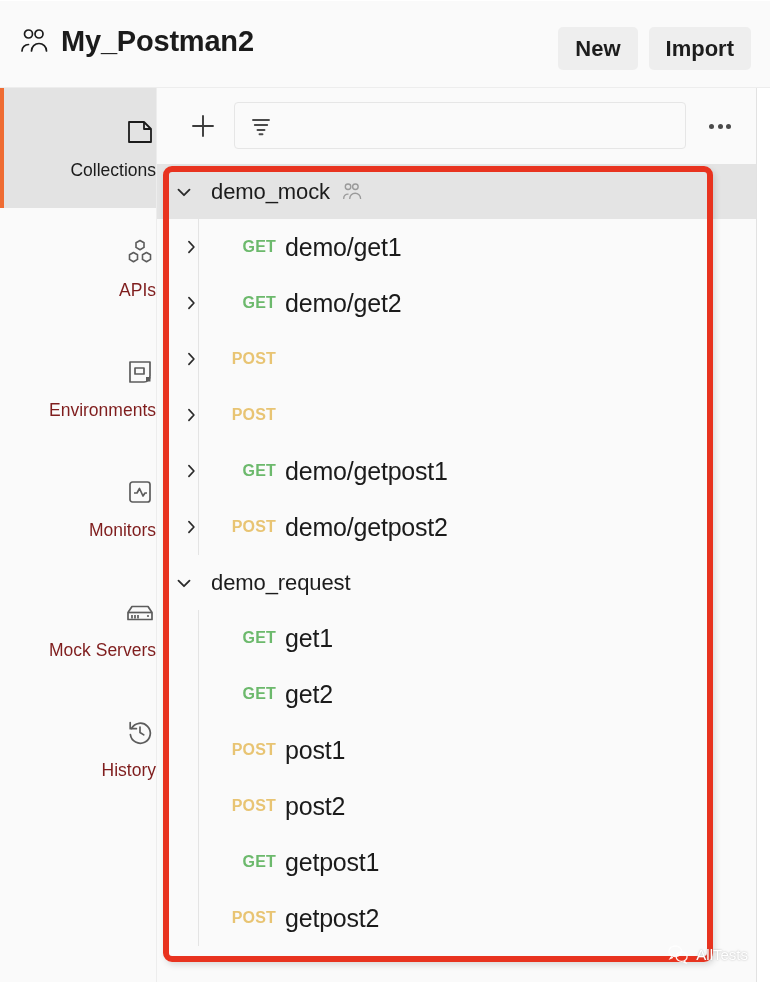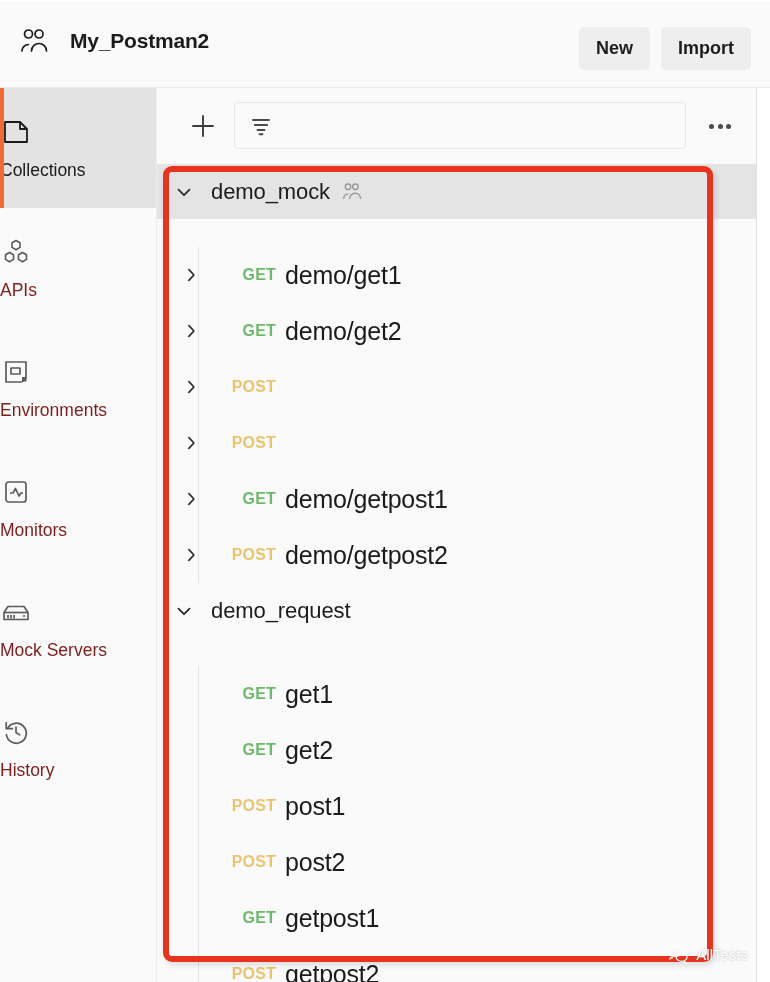--- a/index.html
+++ b/index.html
@@ -15,36 +15,36 @@
 
   
   .header{
     position:absolute;left:0;top:1px;width:770px;height:87px;
     background:#fafafa;
     border-bottom:1px solid #ededed;
     box-sizing:border-box;
   }
   .hdr-left{position:absolute;left:18px;top:26px;display:flex;align-items:center;gap:13px;}
   .ws-icon{width:30px;height:28px;display:block;}
-  .ws-title{font-size:21px;font-weight:bold;color:#1b1b1b;letter-spacing:-0.2px;line-height:28px;margin-left:9px;}
+  .ws-title{font-size:29px;font-weight:bold;color:#1b1b1b;letter-spacing:-0.2px;line-height:28px;}
   .hdr-right{position:absolute;right:19px;top:26px;display:flex;gap:11px;}
   .hdr-btn{
     background:#eeeeee;border:none;border-radius:5px;
-    font-family:inherit;font-size:18px;font-weight:bold;color:#1d1d1d;
+    font-family:inherit;font-size:22px;font-weight:bold;color:#1d1d1d;
     padding:0 17px;height:43px;line-height:43px;cursor:pointer;
   }
 
   
   .rail{
     position:absolute;left:0;top:88px;width:157px;height:894px;
     background:#fafafa;border-right:1px solid #ededed;box-sizing:border-box;
   }
   .rail-item{
     position:relative;width:100%;height:120px;
-    display:flex;flex-direction:column;align-items:flex-start;justify-content:center;
+    display:flex;flex-direction:column;align-items:flex-end;justify-content:center;
     gap:12px;cursor:pointer;box-sizing:border-box;
   }
   .rail-item.active{background:#e3e3e3;}
   .rail-item.active:before{
     content:"";position:absolute;left:0;top:0;bottom:0;width:4px;background:#ef6c33;
   }
   .rail-ico{width:32px;height:32px;display:block;}
   .rail-label{font-size:17.5px;color:#7f1d1d;line-height:20px;}
   .rail-item.active .rail-label{color:#1b1b1b;}
 
@@ -78,21 +78,21 @@
   
   .tree{position:relative;}
   .coll-row{
     position:relative;height:55px;display:flex;align-items:center;cursor:pointer;
   }
   .coll-row.selected{background:#e4e4e4;}
   .chev-wrap{width:54px;display:flex;align-items:center;justify-content:center;}
   .coll-name{font-size:22px;color:#1c1c1c;letter-spacing:-0.1px;}
   .coll-shared{margin-left:11px;width:21px;height:19px;display:block;}
 
-  .group{position:relative;margin-top:28px;}
+  .group{position:relative;}
   .group .indent-line{
     position:absolute;left:41px;top:0;bottom:0;width:1px;background:#e4e4e4;
   }
   .req-row{
     position:relative;height:56px;display:flex;align-items:center;cursor:pointer;
   }
   .req-chev{width:56px;display:flex;align-items:center;justify-content:center;padding-left:12px;box-sizing:border-box;}
   .req-chev.empty{width:56px;}
   .method{
     width:72px;text-align:right;font-size:16px;font-weight:bold;letter-spacing:0.2px;

